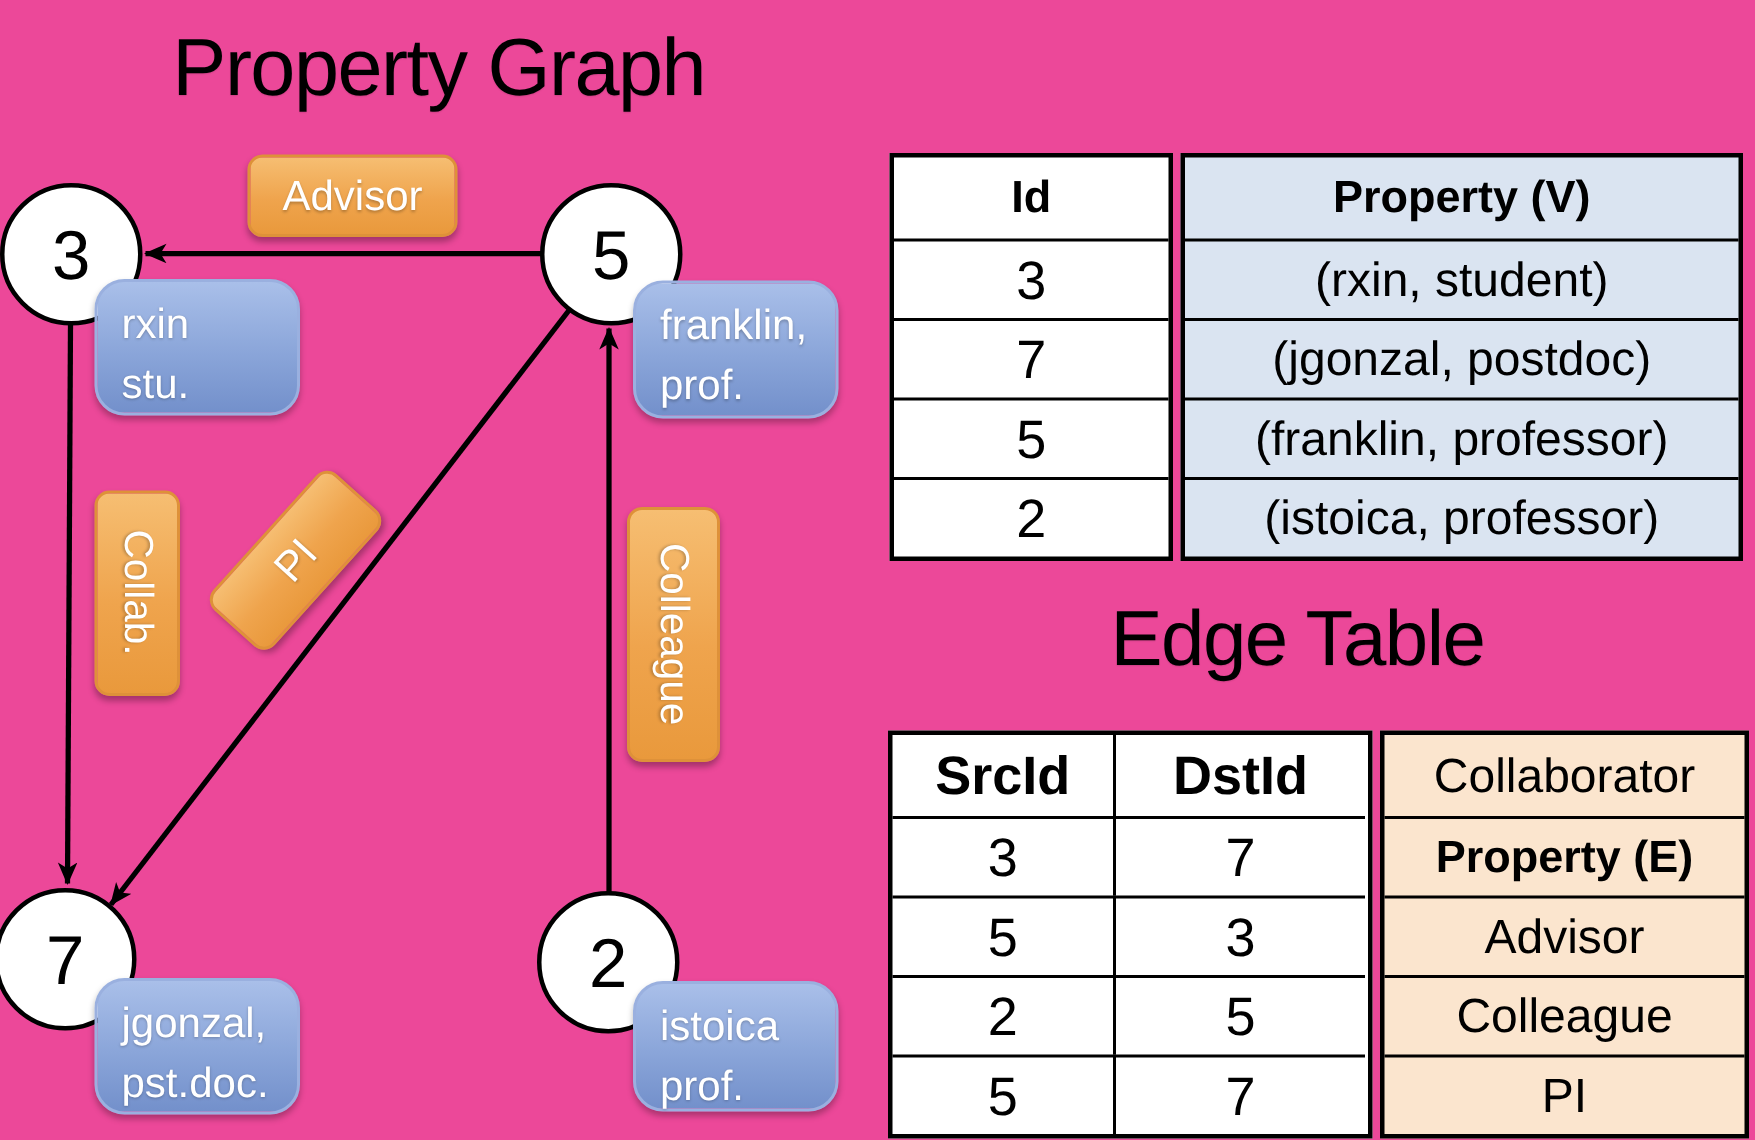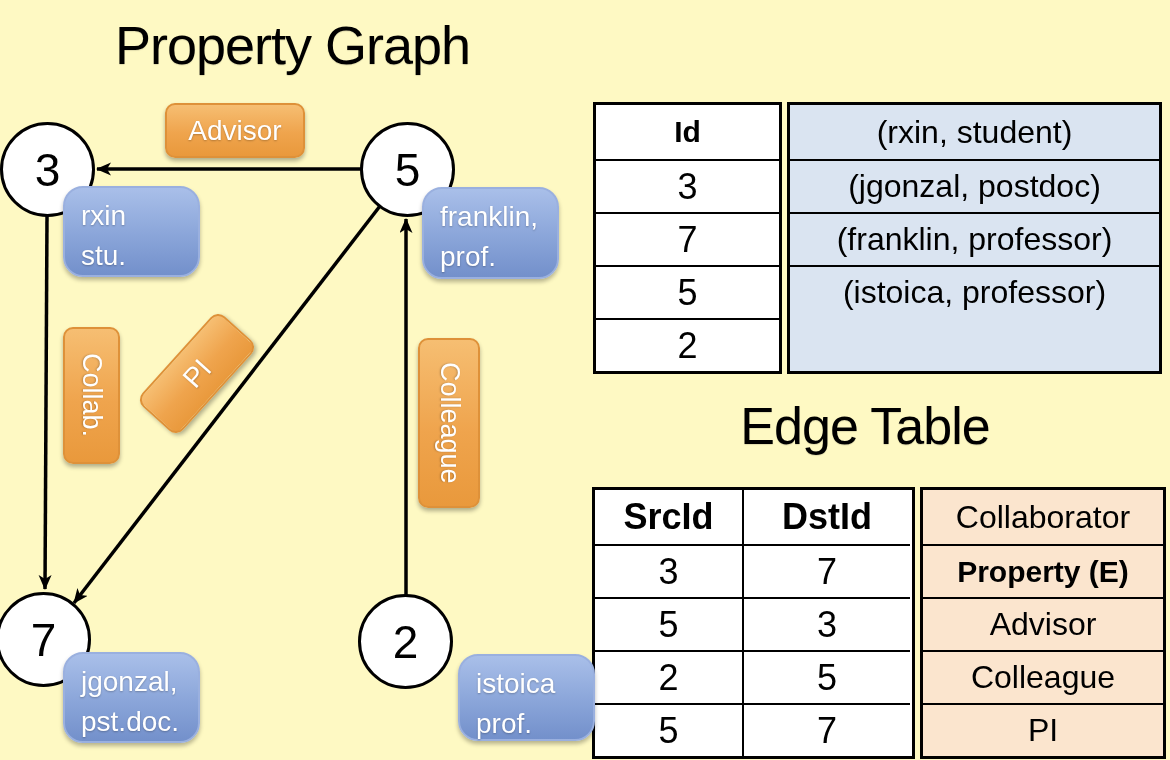--- a/index.html
+++ b/index.html
@@ -1,17 +1,17 @@
 <!DOCTYPE html>
 <html><head>
 <meta charset="utf-8">
 <style>
   html,body { margin:0; padding:0; background:#fff; }
   .stage {
-    position:relative; width:1170px; height:760px; background:#fef9c3;
+    position:relative; width:1170px; height:760px; background:#ec4899;
     font-family:"Liberation Sans", sans-serif; overflow:hidden; color:#000;
   }
   
   .title {
     position:absolute; font-weight:400; color:#000; white-space:nowrap;
     text-align:center; text-shadow:0 1px 1px rgba(0,0,0,0.12); letter-spacing:-1px;
   }
   .t-graph  { left:0;     top:14px;  width:585px; font-size:54px; }
   .t-vertex { left:585px; top:16px;  width:560px; font-size:52px; }
   .t-edge   { left:585px; top:396px; width:560px; font-size:52px; }
@@ -34,21 +34,21 @@
   .pbox {
     position:absolute; z-index:3; box-sizing:border-box; border-radius:20px;
     background:linear-gradient(180deg,#a9bfe9 0%,#8aa5d9 55%,#7390cb 100%);
     border:2px solid #9ab0df; box-shadow:0 3px 4px rgba(0,0,0,0.28);
     color:#fff; font-size:28px; line-height:40px; padding:8px 0 0 16px;
     text-shadow:0 1px 2px rgba(0,0,0,0.25);
   }
   .b3 { left:63px;  top:186px; width:137px; height:91px; }
   .b5 { left:422px; top:187px; width:137px; height:92px; }
   .b7 { left:63px;  top:652px; width:137px; height:91px; }
-  .b2 { left:422px; top:654px; width:137px; height:87px;margin-left:36px; }
+  .b2 { left:422px; top:654px; width:137px; height:87px; }
 
   .ebox {
     position:absolute; z-index:3; box-sizing:border-box; border-radius:10px;
     background:linear-gradient(180deg,#f6be72 0%,#efa44d 55%,#e9993c 100%);
     border:2px solid #de9139; box-shadow:0 3px 4px rgba(0,0,0,0.3);
     color:#fff; font-size:28px; display:flex; align-items:center; justify-content:center;
     text-shadow:0 1px 2px rgba(0,0,0,0.25);
   }
   .advisor   { left:165px; top:103px; width:140px; height:55px; }
   .collab    { left:63px;  top:327px; width:57px;  height:137px; font-size:27px; }
@@ -139,20 +139,21 @@
 
   <div class="table-wrap vwrap">
     <div class="tcol idcol">
       <div class="tcell th">Id</div>
       <div class="tcell">3</div>
       <div class="tcell">7</div>
       <div class="tcell">5</div>
       <div class="tcell">2</div>
     </div>
     <div class="tcol vpropcol">
+      <div class="tcell th">Property (V)</div>
       <div class="tcell prop">(rxin, student)</div>
       <div class="tcell prop">(jgonzal, postdoc)</div>
       <div class="tcell prop">(franklin, professor)</div>
       <div class="tcell prop">(istoica, professor)</div>
     </div>
   </div>
 
   <div class="title t-edge">Edge Table</div>
 
   <div class="table-wrap ewrap">

